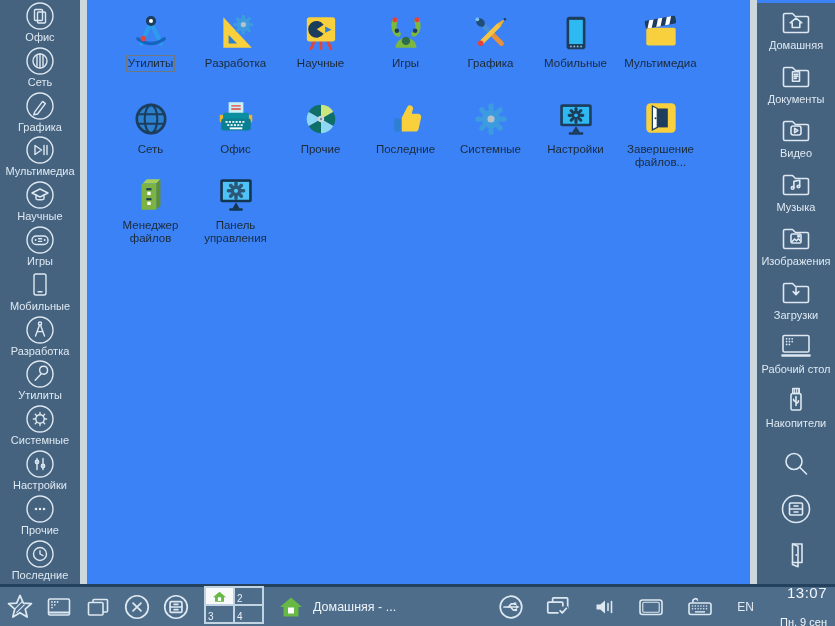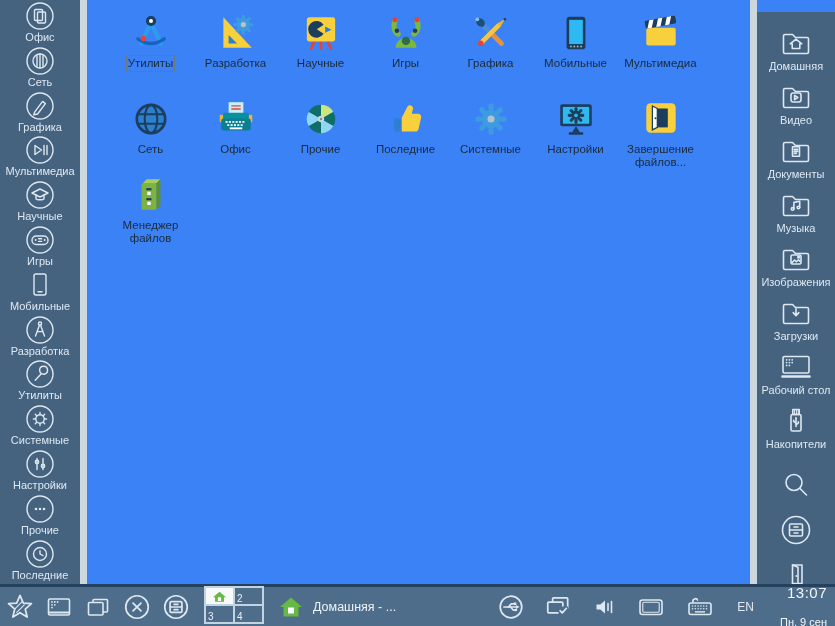--- a/index.html
+++ b/index.html
@@ -7,21 +7,21 @@
   .screen{position:relative;width:835px;height:626px;background:#3b82f6;overflow:hidden;}
   svg{display:block}
   .ln{stroke:#dde8f1;fill:none;stroke-width:1.6;stroke-linecap:round;stroke-linejoin:round}
   .ln2{stroke:#dde8f1;fill:none;stroke-width:1.4;stroke-linecap:round;stroke-linejoin:round}
   .fl{fill:#dde8f1;stroke:none}
 
   
   .left-sidebar{position:absolute;left:0;top:0;width:80px;height:584px;background:#45627f;display:flex;flex-direction:column;padding-top:1px;box-sizing:border-box;}
   .edge-strip{position:absolute;top:0;width:7px;height:584px;background:#cdd7de;}
   .strip-l{left:80px}.strip-r{left:750px}
-  .right-sidebar{position:absolute;left:757px;top:12px;width:78px;height:606px;background:#45627f;display:flex;flex-direction:column;padding-top:14px;box-sizing:border-box;}
+  .right-sidebar{position:absolute;left:757px;top:3px;width:78px;height:606px;background:#45627f;display:flex;flex-direction:column;padding-top:2px;box-sizing:border-box;}
   .ls-item{height:44.8px;display:flex;flex-direction:column;align-items:center;justify-content:flex-start;cursor:default;}
   .ls-item .lbl,.rs-item .lbl{font-size:11px;color:#dfe9f2;line-height:12px;margin-top:0px;white-space:nowrap;}
   .rs-item{height:54px;display:flex;flex-direction:column;align-items:center;justify-content:flex-start;}
   .rs-action{height:44px;display:flex;align-items:center;justify-content:center;}
   .rs-actions{margin-top:6px;display:flex;flex-direction:column;}
 
   
   .main-grid{position:absolute;left:108px;top:12px;display:grid;grid-template-columns:repeat(7,85px);grid-template-rows:86px 76px 90px;}
   .app{display:flex;flex-direction:column;align-items:center;justify-content:flex-start;cursor:default;}
   .app .icon{width:42px;height:42px;margin-bottom:3px;}
@@ -372,51 +372,65 @@
           <rect x="11" y="9" width="14" height="25" rx="1" fill="#7cb342"></rect>
           <g fill="#1c3d5c">
             <rect x="15.5" y="13.5" width="5" height="2"></rect>
             <rect x="15.5" y="23" width="5" height="2"></rect>
           </g>
           <rect x="16.5" y="16.8" width="3.2" height="3.2" fill="#ffffff"></rect>
           <rect x="16.5" y="26.3" width="3.2" height="3.2" fill="#ffffff"></rect>
         </svg>
       <span class="lbl">Менеджер файлов</span>
     </div>
+    <div class="app">
+      <svg class="icon" viewBox="0 0 40 40">
+          <rect x="5" y="5" width="30" height="22" rx="2" fill="#14354f"></rect>
+          <rect x="7.5" y="7.5" width="25" height="17" fill="#4fc3f7"></rect>
+          <g stroke="#2b5876" stroke-width="3.4" stroke-linecap="round">
+            <path d="M20 8.8 v1.8 M20 21.4 v1.8 M12.8 16 h1.8 M25.4 16 h1.8 M14.9 10.9 l1.3 1.3 M23.8 19.8 l1.3 1.3 M25.1 10.9 l-1.3 1.3 M16.2 19.8 l-1.3 1.3"></path>
+          </g>
+          <circle cx="20" cy="16" r="5" fill="#2b5876"></circle>
+          <circle cx="20" cy="16" r="2" fill="#4fc3f7"></circle>
+          <path d="M20 27 L16.5 33 H23.5 Z" fill="#14354f"></path>
+          <rect x="13.5" y="32.5" width="13" height="2.5" rx="1" fill="#14354f"></rect>
+        </svg>
+      <span class="lbl">Панель управления</span>
+    </div>
   </div>
 
   <div class="right-sidebar">
     <div class="rs-item">
       <svg width="36" height="34" viewBox="0 0 36 34">
           <g class="ln">
             <path d="M5.5 10 a1.5 1.5 0 0 1 1.5 -1.5 h7.5 l3 3 h11.5 a1.5 1.5 0 0 1 1.5 1.5 v13 a1.5 1.5 0 0 1 -1.5 1.5 h-22 a1.5 1.5 0 0 1 -1.5 -1.5 z"></path>
             <path d="M18 13.2 l5.8 4.6 h-2 v4.7 h-7.6 v-4.7 h-2 z"></path>
           </g>
         </svg>
       <span class="lbl">Домашняя</span>
+    </div>
+    <div class="rs-item">
+      <svg width="36" height="34" viewBox="0 0 36 34">
+          <g class="ln">
+            <path d="M5.5 10 a1.5 1.5 0 0 1 1.5 -1.5 h7.5 l3 3 h11.5 a1.5 1.5 0 0 1 1.5 1.5 v13 a1.5 1.5 0 0 1 -1.5 1.5 h-22 a1.5 1.5 0 0 1 -1.5 -1.5 z"></path>
+            <rect x="14.5" y="12.8" width="7" height="9.4"></rect>
+            <path d="M16.2 15.4 h3.6 M16.2 17.4 h3.6 M16.2 19.4 h2.2"></path>
+          </g>
+        </svg>
+      <span class="lbl">Документы</span>
     </div>
     <div class="rs-item">
       <svg width="36" height="34" viewBox="0 0 36 34">
           <g class="ln">
             <path d="M5.5 10 a1.5 1.5 0 0 1 1.5 -1.5 h7.5 l3 3 h11.5 a1.5 1.5 0 0 1 1.5 1.5 v13 a1.5 1.5 0 0 1 -1.5 1.5 h-22 a1.5 1.5 0 0 1 -1.5 -1.5 z"></path>
             <rect x="13" y="13" width="10" height="9" rx="2.2"></rect>
             <path d="M16.6 15.3 l3.2 2.2 -3.2 2.2 z"></path>
           </g>
         </svg>
       <span class="lbl">Видео</span>
-    </div>
-    <div class="rs-item">
-      <svg width="36" height="34" viewBox="0 0 36 34">
-          <g class="ln">
-            <path d="M5.5 10 a1.5 1.5 0 0 1 1.5 -1.5 h7.5 l3 3 h11.5 a1.5 1.5 0 0 1 1.5 1.5 v13 a1.5 1.5 0 0 1 -1.5 1.5 h-22 a1.5 1.5 0 0 1 -1.5 -1.5 z"></path>
-            <rect x="14.5" y="12.8" width="7" height="9.4"></rect>
-            <path d="M16.2 15.4 h3.6 M16.2 17.4 h3.6 M16.2 19.4 h2.2"></path>
-          </g>
-        </svg>
-      <span class="lbl">Документы</span>
     </div>
     <div class="rs-item">
       <svg width="36" height="34" viewBox="0 0 36 34">
           <g class="ln">
             <path d="M5.5 10 a1.5 1.5 0 0 1 1.5 -1.5 h7.5 l3 3 h11.5 a1.5 1.5 0 0 1 1.5 1.5 v13 a1.5 1.5 0 0 1 -1.5 1.5 h-22 a1.5 1.5 0 0 1 -1.5 -1.5 z"></path>
             <path d="M15.9 20.8 v-6.4 l5.8 -1.2 v6.2"></path>
             <circle cx="14.6" cy="20.9" r="1.3"></circle>
             <circle cx="20.4" cy="19.5" r="1.3"></circle>
           </g>
         </svg>

